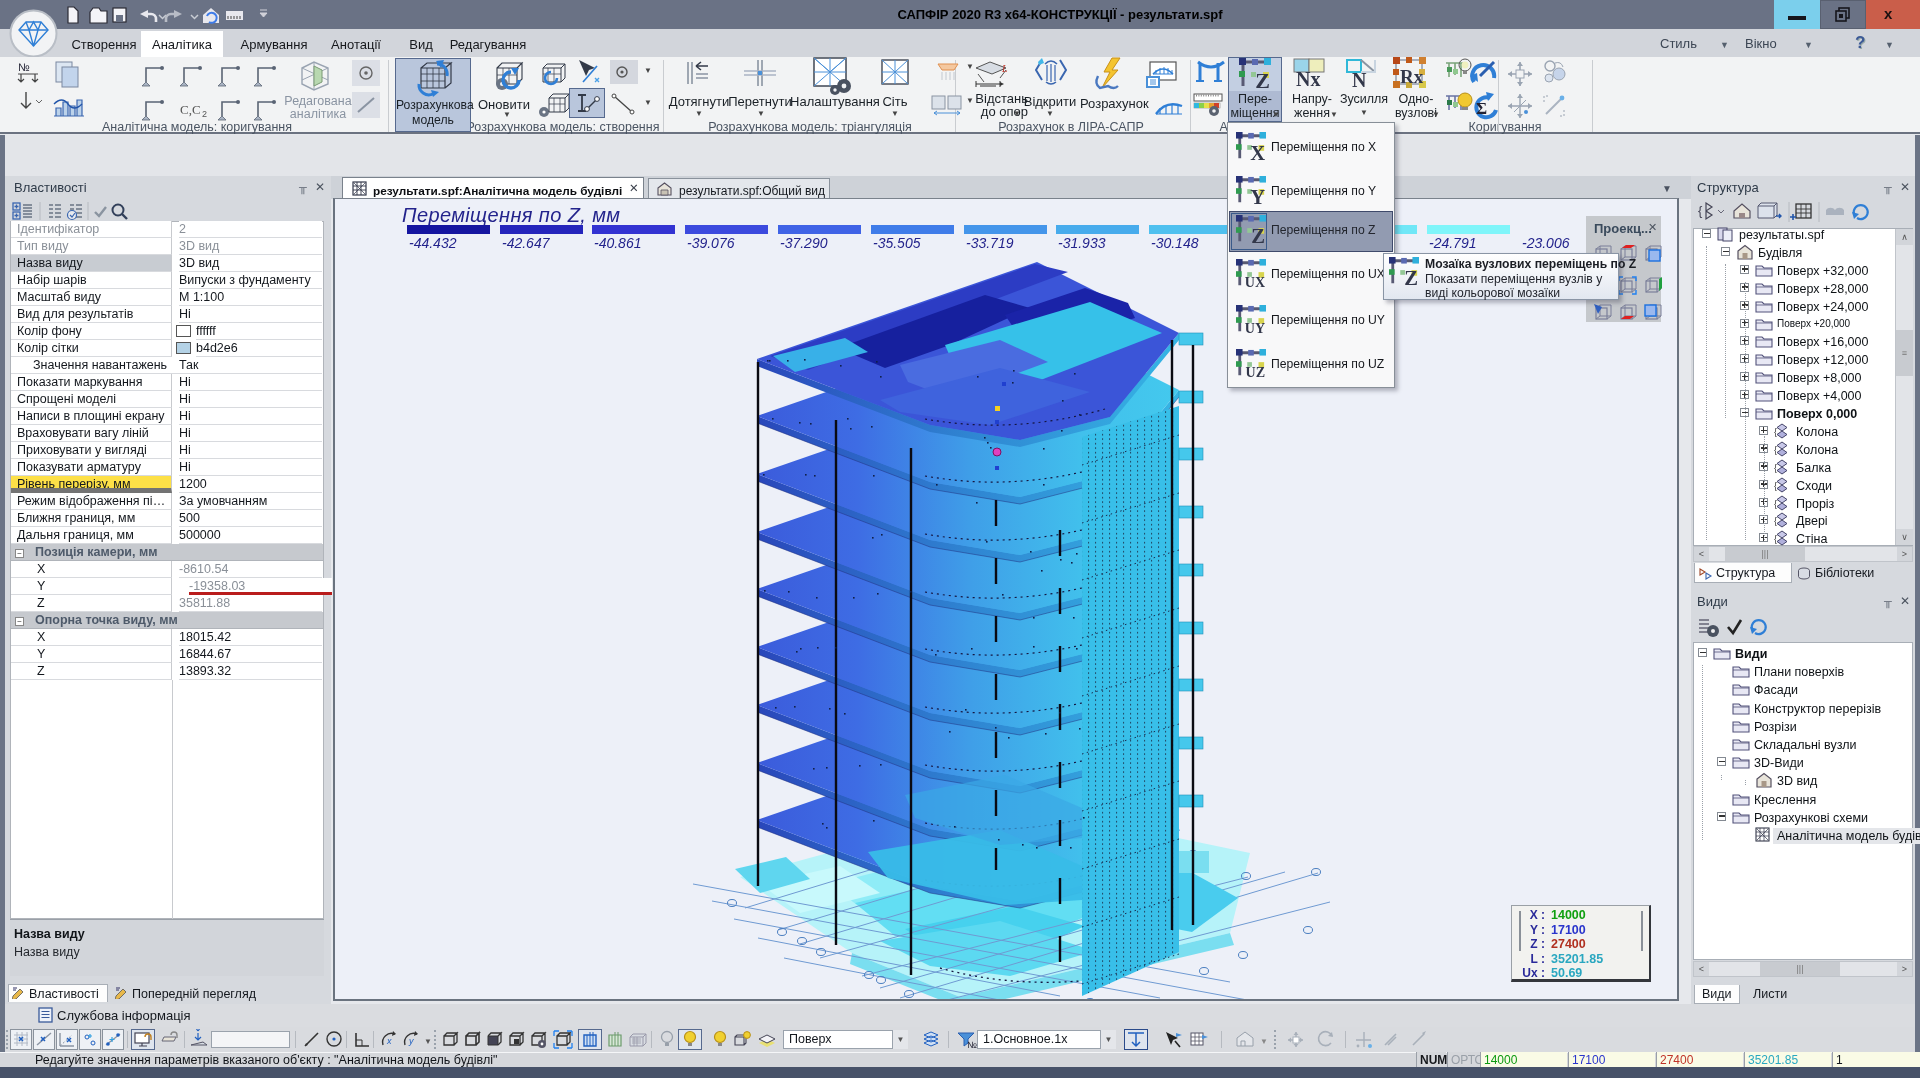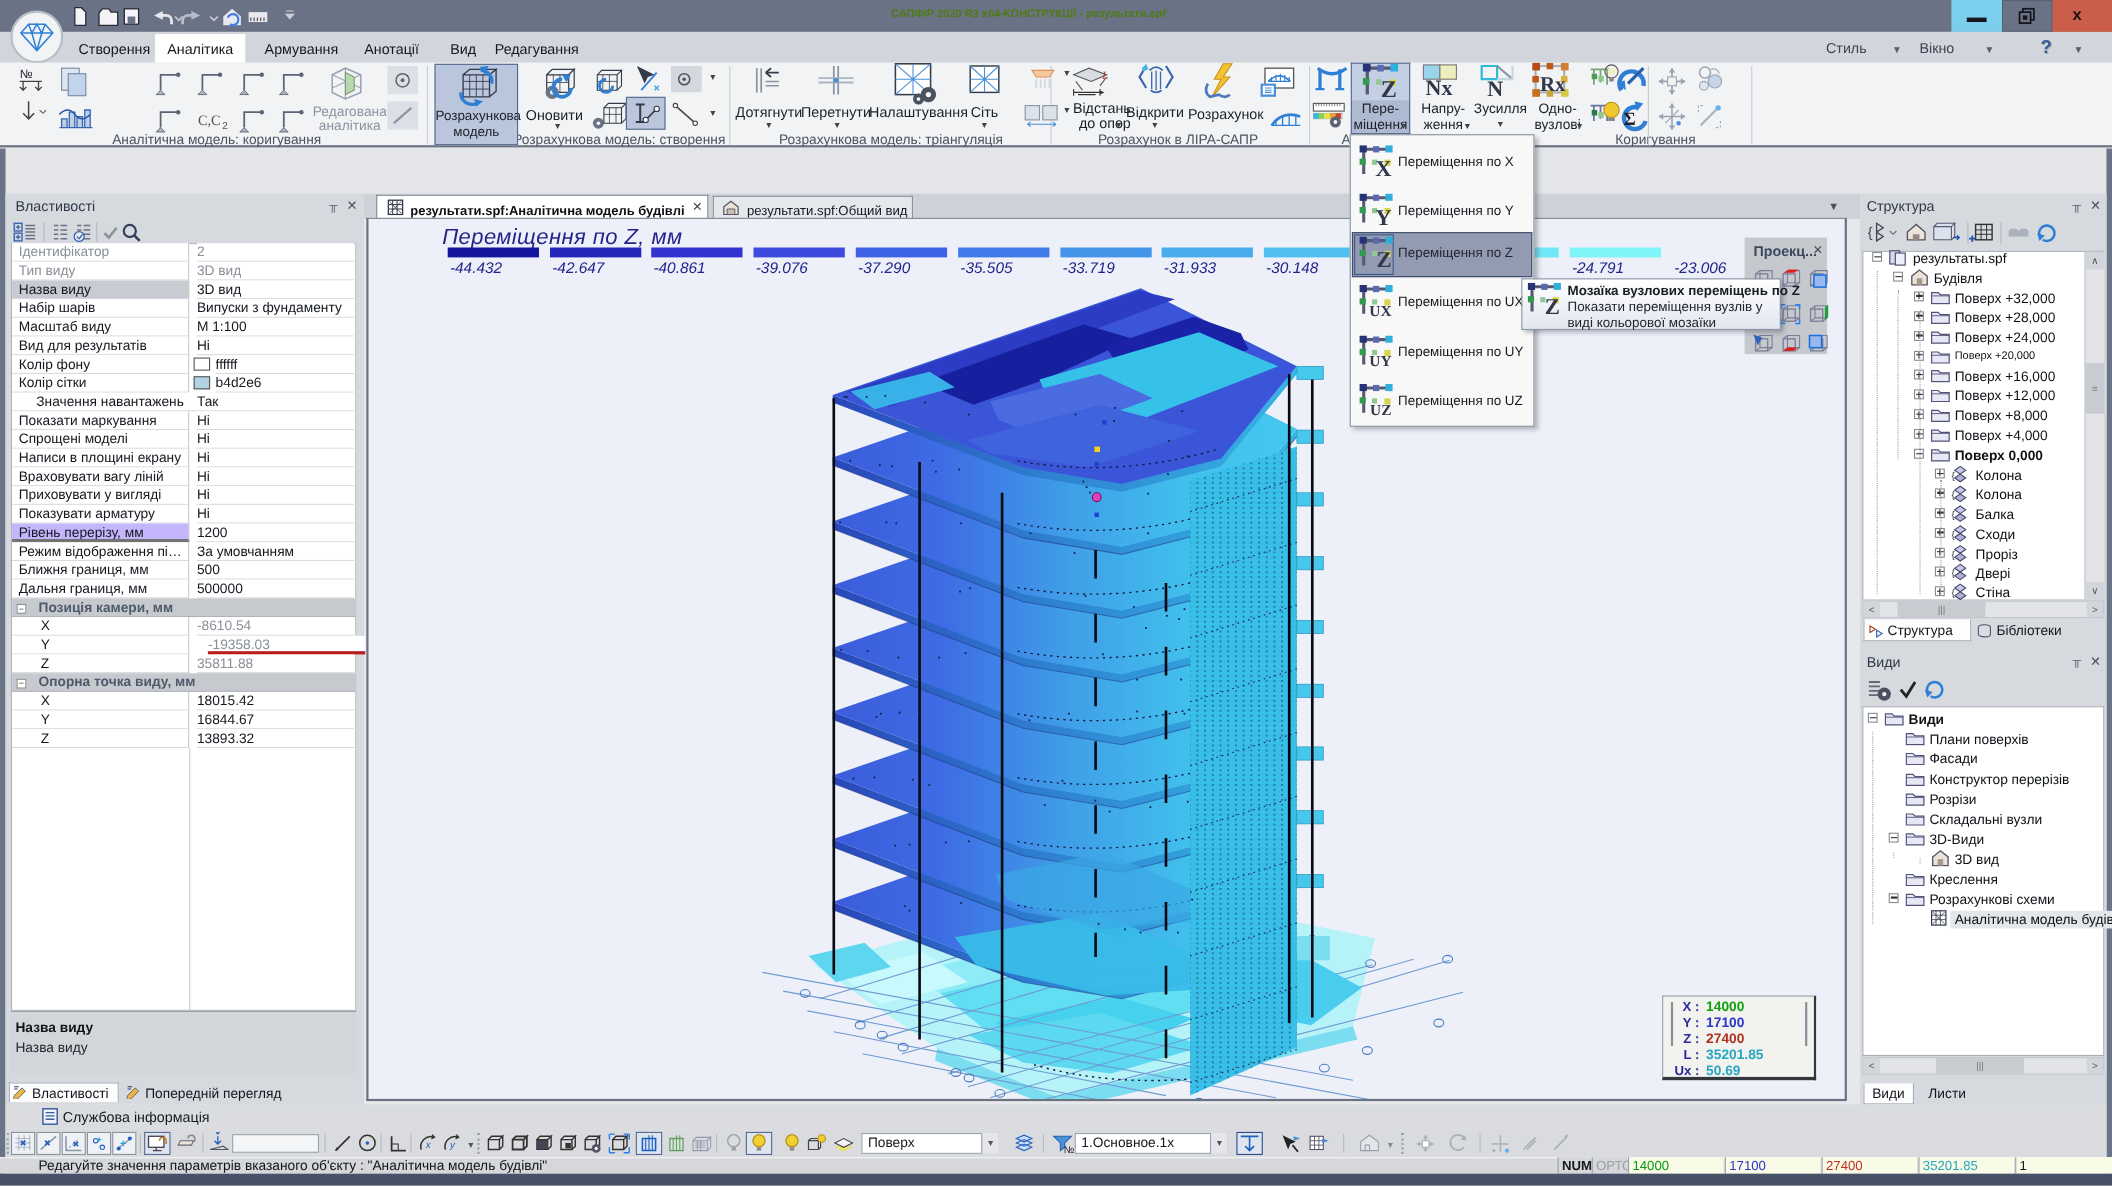--- a/index.html
+++ b/index.html
@@ -19,21 +19,21 @@
 <path d="M99 12 l3.5 3.5 3.5 -3.5" fill="none" stroke="#c8ccd4" stroke-width="1.5"></path>
 <path d="M114 7 L122 11 L114 15 Z" fill="#b8bcc6"></path>
     <path d="M116 11 h-5 a5 5 0 0 0 -5 5 v3" stroke="#b8bcc6" fill="none" stroke-width="2.6"></path>
 <path d="M131 12 l3.5 3.5 3.5 -3.5" fill="none" stroke="#c8ccd4" stroke-width="1.5"></path>
 <path d="M143 12 l8 -7 8 7 v8 h-16 z" fill="#e8e8ee"></path>
     <path d="M147 13 a5 5 0 1 1 2 6" stroke="#3f7ce9" stroke-width="2" fill="none"></path>
 <rect x="166" y="8" width="17" height="9" fill="#e8e8ee"></rect>
     <path d="M168 13 v3 M171 13 v3 M174 13 v3 M177 13 v3 M180 13 v3" stroke="#444" stroke-width="1"></path>
 <path d="M200 10 h7 l-3.5 4 z M200 7 h7" stroke="#d0d0d8" fill="#d0d0d8" stroke-width="1"></path>
 </svg>
-<div class="abs" style="left:810px;top:7px;width:500px;height:16px;font-size:10px;font-weight:bold;color:#4d7c0f;text-align:left;white-space:nowrap">САПФІР 2020 R3 x64-КОНСТРУКЦІЇ - результати.spf</div>
+<div class="abs" style="left:810px;top:7px;width:500px;height:16px;font-size:13px;font-weight:bold;color:#000000;text-align:center;white-space:nowrap">САПФІР 2020 R3 x64-КОНСТРУКЦІЇ - результати.spf</div>
 <div class="abs" style="left:1774px;top:0;width:46px;height:29px;background:#7bcfec"></div>
 <div class="abs" style="left:1788px;top:16px;width:18px;height:4px;background:#16161c"></div>
 <div class="abs" style="left:1820px;top:0;width:46px;height:29px;background:#6a7285;border:1px solid #596070"></div>
 <svg class="abs" style="left:1834px;top:6px" width="18" height="18">
     <rect x="5" y="2" width="10" height="10" fill="none" stroke="#16161c" stroke-width="1.6"></rect>
     <rect x="2" y="5" width="10" height="10" fill="#6a7285" stroke="#16161c" stroke-width="1.6"></rect>
     <rect x="5" y="8" width="4" height="4" fill="#16161c"></rect>
   </svg>
 <div class="abs" style="left:1866px;top:0;width:54px;height:29px;background:#ca5e4a"></div>
 <div class="abs" style="left:1884px;top:5px;font-size:15px;font-weight:bold;color:#1a1010">x</div>
@@ -434,21 +434,21 @@
 <div class="abs" style="left:11px;top:391px;width:161px;height:17px;background:#ffffff;border-bottom:1px solid #d8dade;border-right:1px solid #c8cace;font-size:12.5px;color:#14181e;padding-left:6px;line-height:16px;white-space:nowrap;overflow:hidden;text-overflow:ellipsis">Спрощені моделі</div>
 <div class="abs" style="left:179px;top:391px;width:143px;height:17px;background:#fff;border-bottom:1px solid #d8dade;font-size:12.5px;color:#14181e;line-height:16px;white-space:nowrap;overflow:hidden">Ні</div>
 <div class="abs" style="left:11px;top:408px;width:161px;height:17px;background:#ffffff;border-bottom:1px solid #d8dade;border-right:1px solid #c8cace;font-size:12.5px;color:#14181e;padding-left:6px;line-height:16px;white-space:nowrap;overflow:hidden;text-overflow:ellipsis">Написи в площині екрану</div>
 <div class="abs" style="left:179px;top:408px;width:143px;height:17px;background:#fff;border-bottom:1px solid #d8dade;font-size:12.5px;color:#14181e;line-height:16px;white-space:nowrap;overflow:hidden">Ні</div>
 <div class="abs" style="left:11px;top:425px;width:161px;height:17px;background:#ffffff;border-bottom:1px solid #d8dade;border-right:1px solid #c8cace;font-size:12.5px;color:#14181e;padding-left:6px;line-height:16px;white-space:nowrap;overflow:hidden;text-overflow:ellipsis">Враховувати вагу ліній</div>
 <div class="abs" style="left:179px;top:425px;width:143px;height:17px;background:#fff;border-bottom:1px solid #d8dade;font-size:12.5px;color:#14181e;line-height:16px;white-space:nowrap;overflow:hidden">Ні</div>
 <div class="abs" style="left:11px;top:442px;width:161px;height:17px;background:#ffffff;border-bottom:1px solid #d8dade;border-right:1px solid #c8cace;font-size:12.5px;color:#14181e;padding-left:6px;line-height:16px;white-space:nowrap;overflow:hidden;text-overflow:ellipsis">Приховувати у вигляді</div>
 <div class="abs" style="left:179px;top:442px;width:143px;height:17px;background:#fff;border-bottom:1px solid #d8dade;font-size:12.5px;color:#14181e;line-height:16px;white-space:nowrap;overflow:hidden">Ні</div>
 <div class="abs" style="left:11px;top:459px;width:161px;height:17px;background:#ffffff;border-bottom:1px solid #d8dade;border-right:1px solid #c8cace;font-size:12.5px;color:#14181e;padding-left:6px;line-height:16px;white-space:nowrap;overflow:hidden;text-overflow:ellipsis">Показувати арматуру</div>
 <div class="abs" style="left:179px;top:459px;width:143px;height:17px;background:#fff;border-bottom:1px solid #d8dade;font-size:12.5px;color:#14181e;line-height:16px;white-space:nowrap;overflow:hidden">Ні</div>
-<div class="abs" style="left:11px;top:476px;width:161px;height:17px;background:#c4b5fd;border-bottom:3px solid #737373;border-right:1px solid #c8cace;font-size:12.5px;color:#14181e;padding-left:6px;line-height:16px;white-space:nowrap;overflow:hidden;text-overflow:ellipsis">Рівень перерізу, мм</div>
+<div class="abs" style="left:11px;top:476px;width:161px;height:17px;background:#fde047;border-bottom:5px solid #737373;border-right:1px solid #c8cace;font-size:12.5px;color:#14181e;padding-left:6px;line-height:16px;white-space:nowrap;overflow:hidden;text-overflow:ellipsis">Рівень перерізу, мм</div>
 <div class="abs" style="left:179px;top:476px;width:143px;height:17px;background:#fff;border-bottom:1px solid #d8dade;font-size:12.5px;color:#14181e;line-height:16px;white-space:nowrap;overflow:hidden">1200</div>
 <div class="abs" style="left:11px;top:493px;width:161px;height:17px;background:#ffffff;border-bottom:1px solid #d8dade;border-right:1px solid #c8cace;font-size:12.5px;color:#14181e;padding-left:6px;line-height:16px;white-space:nowrap;overflow:hidden;text-overflow:ellipsis">Режим відображення підкл...</div>
 <div class="abs" style="left:179px;top:493px;width:143px;height:17px;background:#fff;border-bottom:1px solid #d8dade;font-size:12.5px;color:#14181e;line-height:16px;white-space:nowrap;overflow:hidden">За умовчанням</div>
 <div class="abs" style="left:11px;top:510px;width:161px;height:17px;background:#ffffff;border-bottom:1px solid #d8dade;border-right:1px solid #c8cace;font-size:12.5px;color:#14181e;padding-left:6px;line-height:16px;white-space:nowrap;overflow:hidden;text-overflow:ellipsis">Ближня границя, мм</div>
 <div class="abs" style="left:179px;top:510px;width:143px;height:17px;background:#fff;border-bottom:1px solid #d8dade;font-size:12.5px;color:#14181e;line-height:16px;white-space:nowrap;overflow:hidden">500</div>
 <div class="abs" style="left:11px;top:527px;width:161px;height:17px;background:#ffffff;border-bottom:1px solid #d8dade;border-right:1px solid #c8cace;font-size:12.5px;color:#14181e;padding-left:6px;line-height:16px;white-space:nowrap;overflow:hidden;text-overflow:ellipsis">Дальня границя, мм</div>
 <div class="abs" style="left:179px;top:527px;width:143px;height:17px;background:#fff;border-bottom:1px solid #d8dade;font-size:12.5px;color:#14181e;line-height:16px;white-space:nowrap;overflow:hidden">500000</div>
 <div class="abs" style="left:11px;top:544px;width:312px;height:17px;background:#c6c9ce;border-bottom:1px solid #b0b4ba;font-size:12.5px;font-weight:bold;color:#4e5a6a;padding-left:24px;line-height:16px">Позиція камери, мм</div>
 <div class="abs" style="left:15px;top:549px;width:9px;height:9px;background:#fff;border:1px solid #888;font-size:8px;line-height:7px;text-align:center;color:#333">−</div>
 <div class="abs" style="left:11px;top:561px;width:161px;height:17px;background:#ffffff;border-bottom:1px solid #d8dade;border-right:1px solid #c8cace;font-size:12.5px;color:#14181e;padding-left:26px;line-height:16px;white-space:nowrap;overflow:hidden;text-overflow:ellipsis">X</div>

